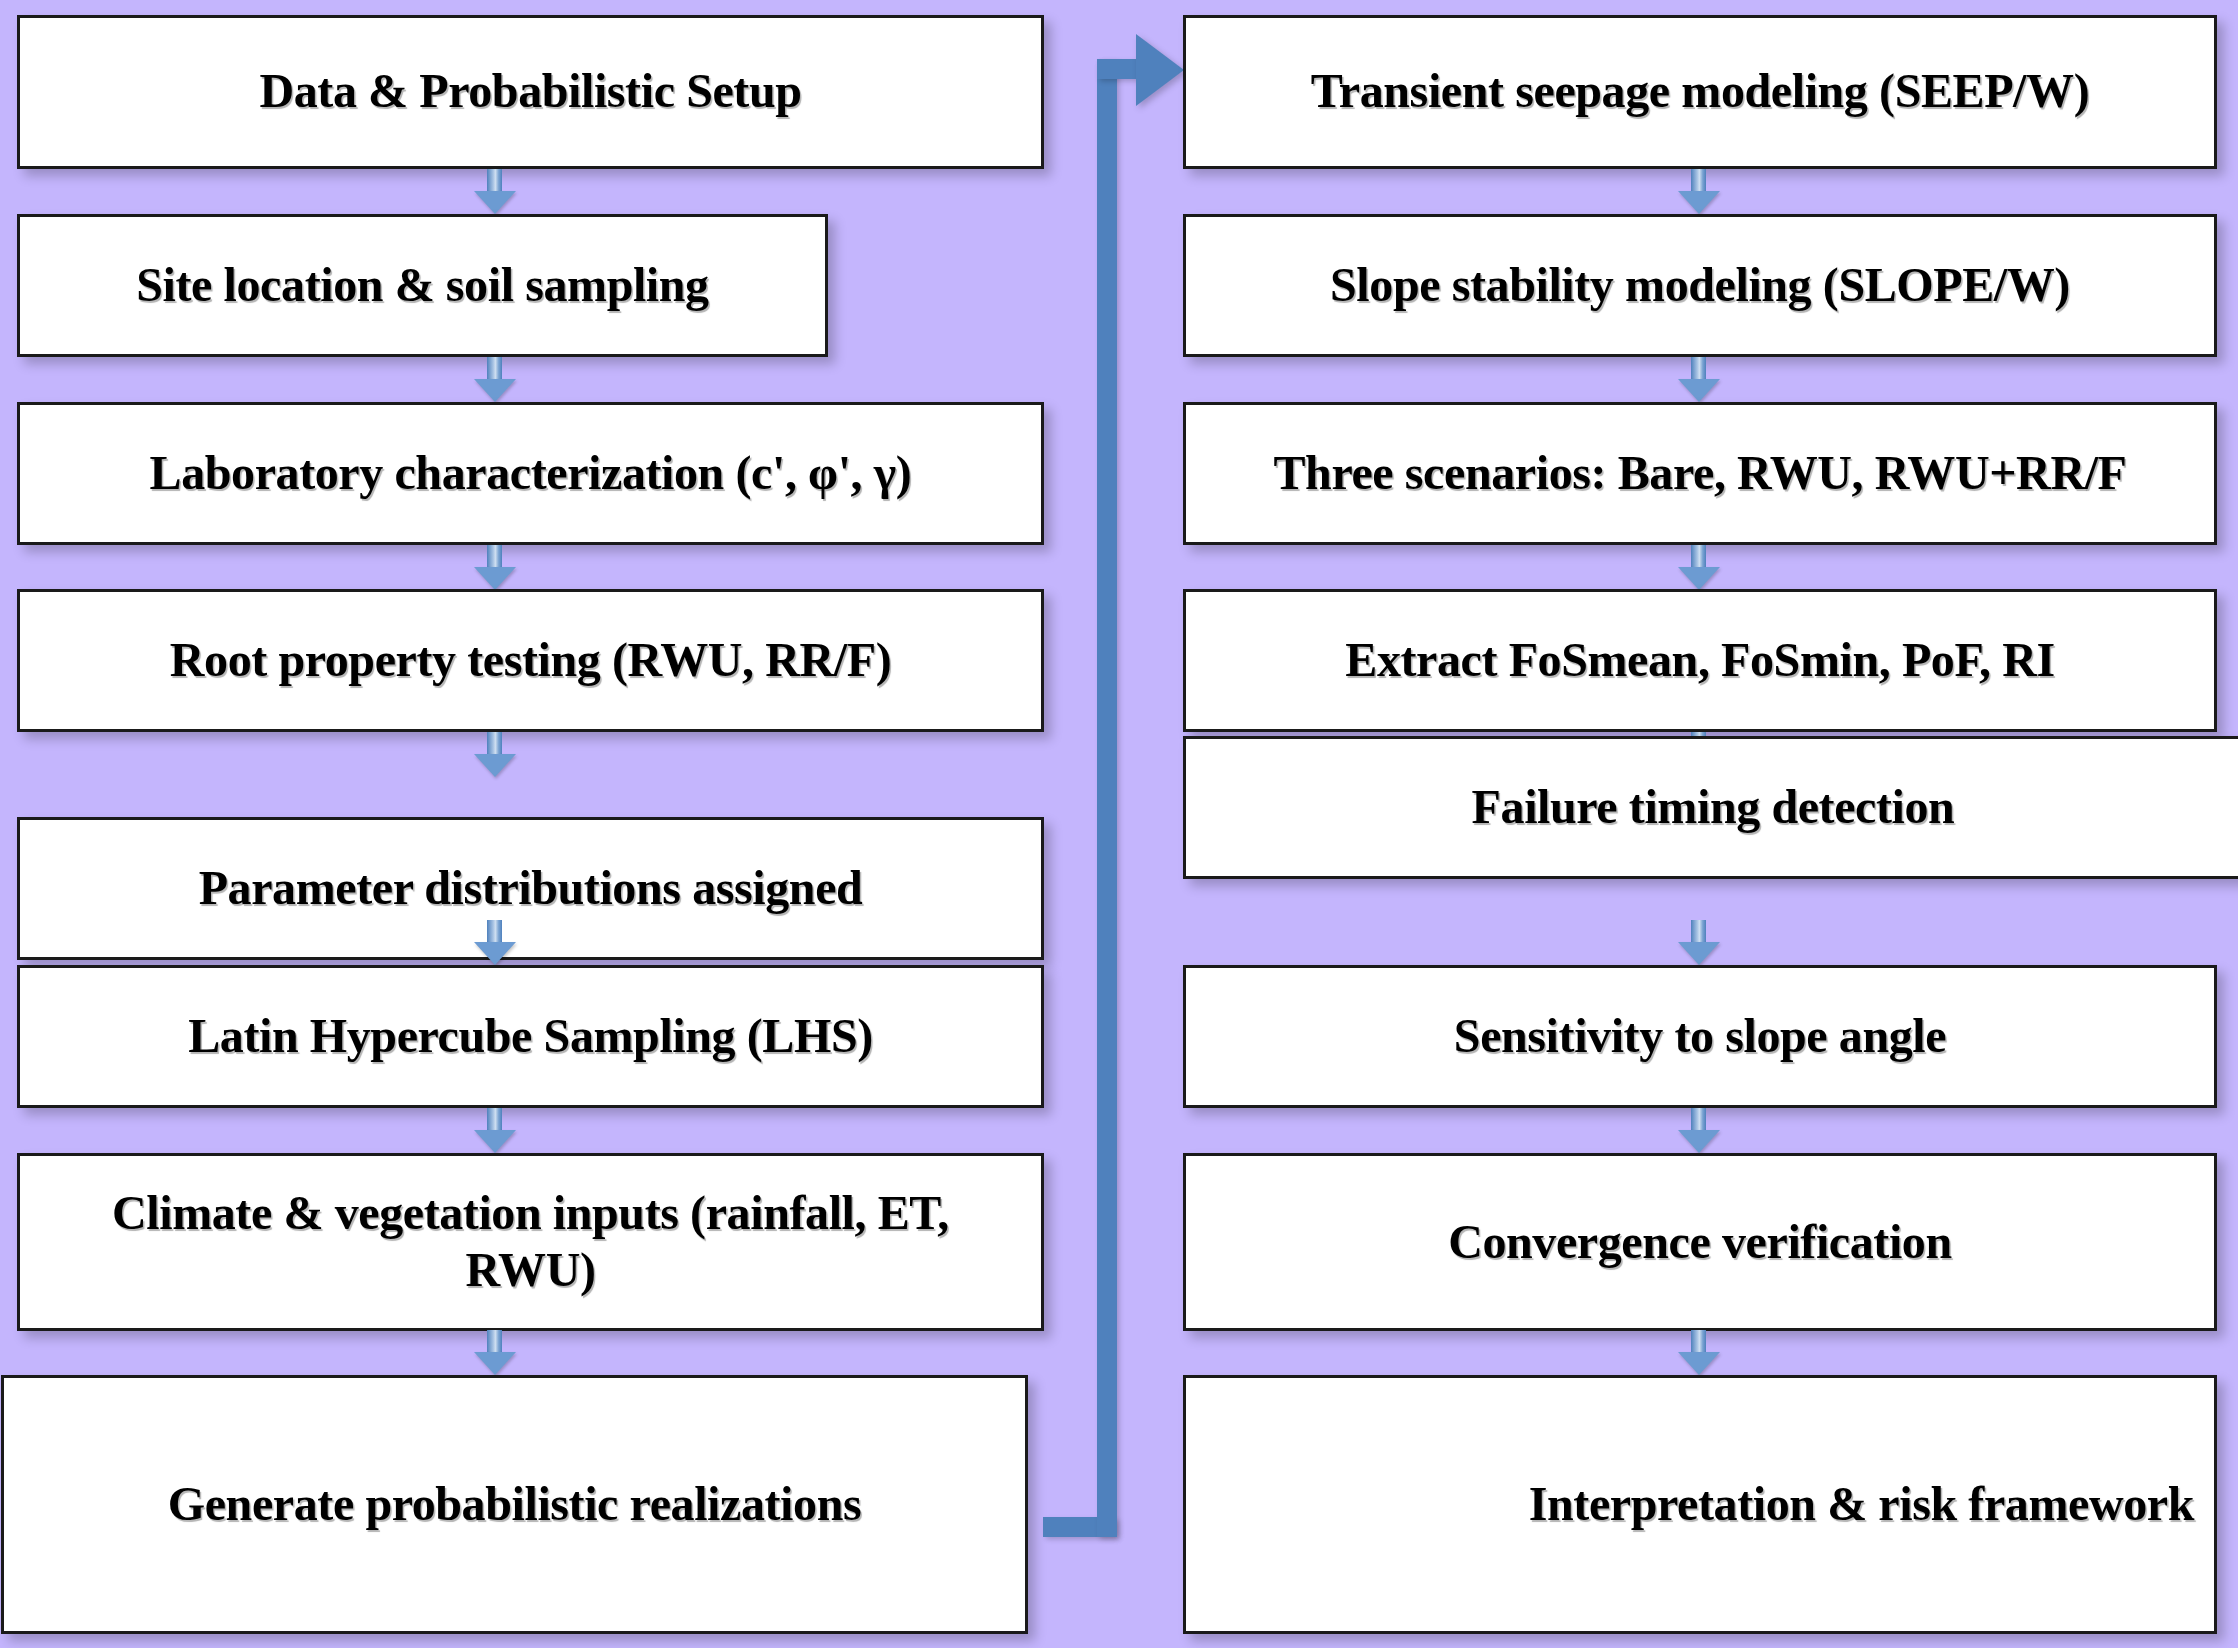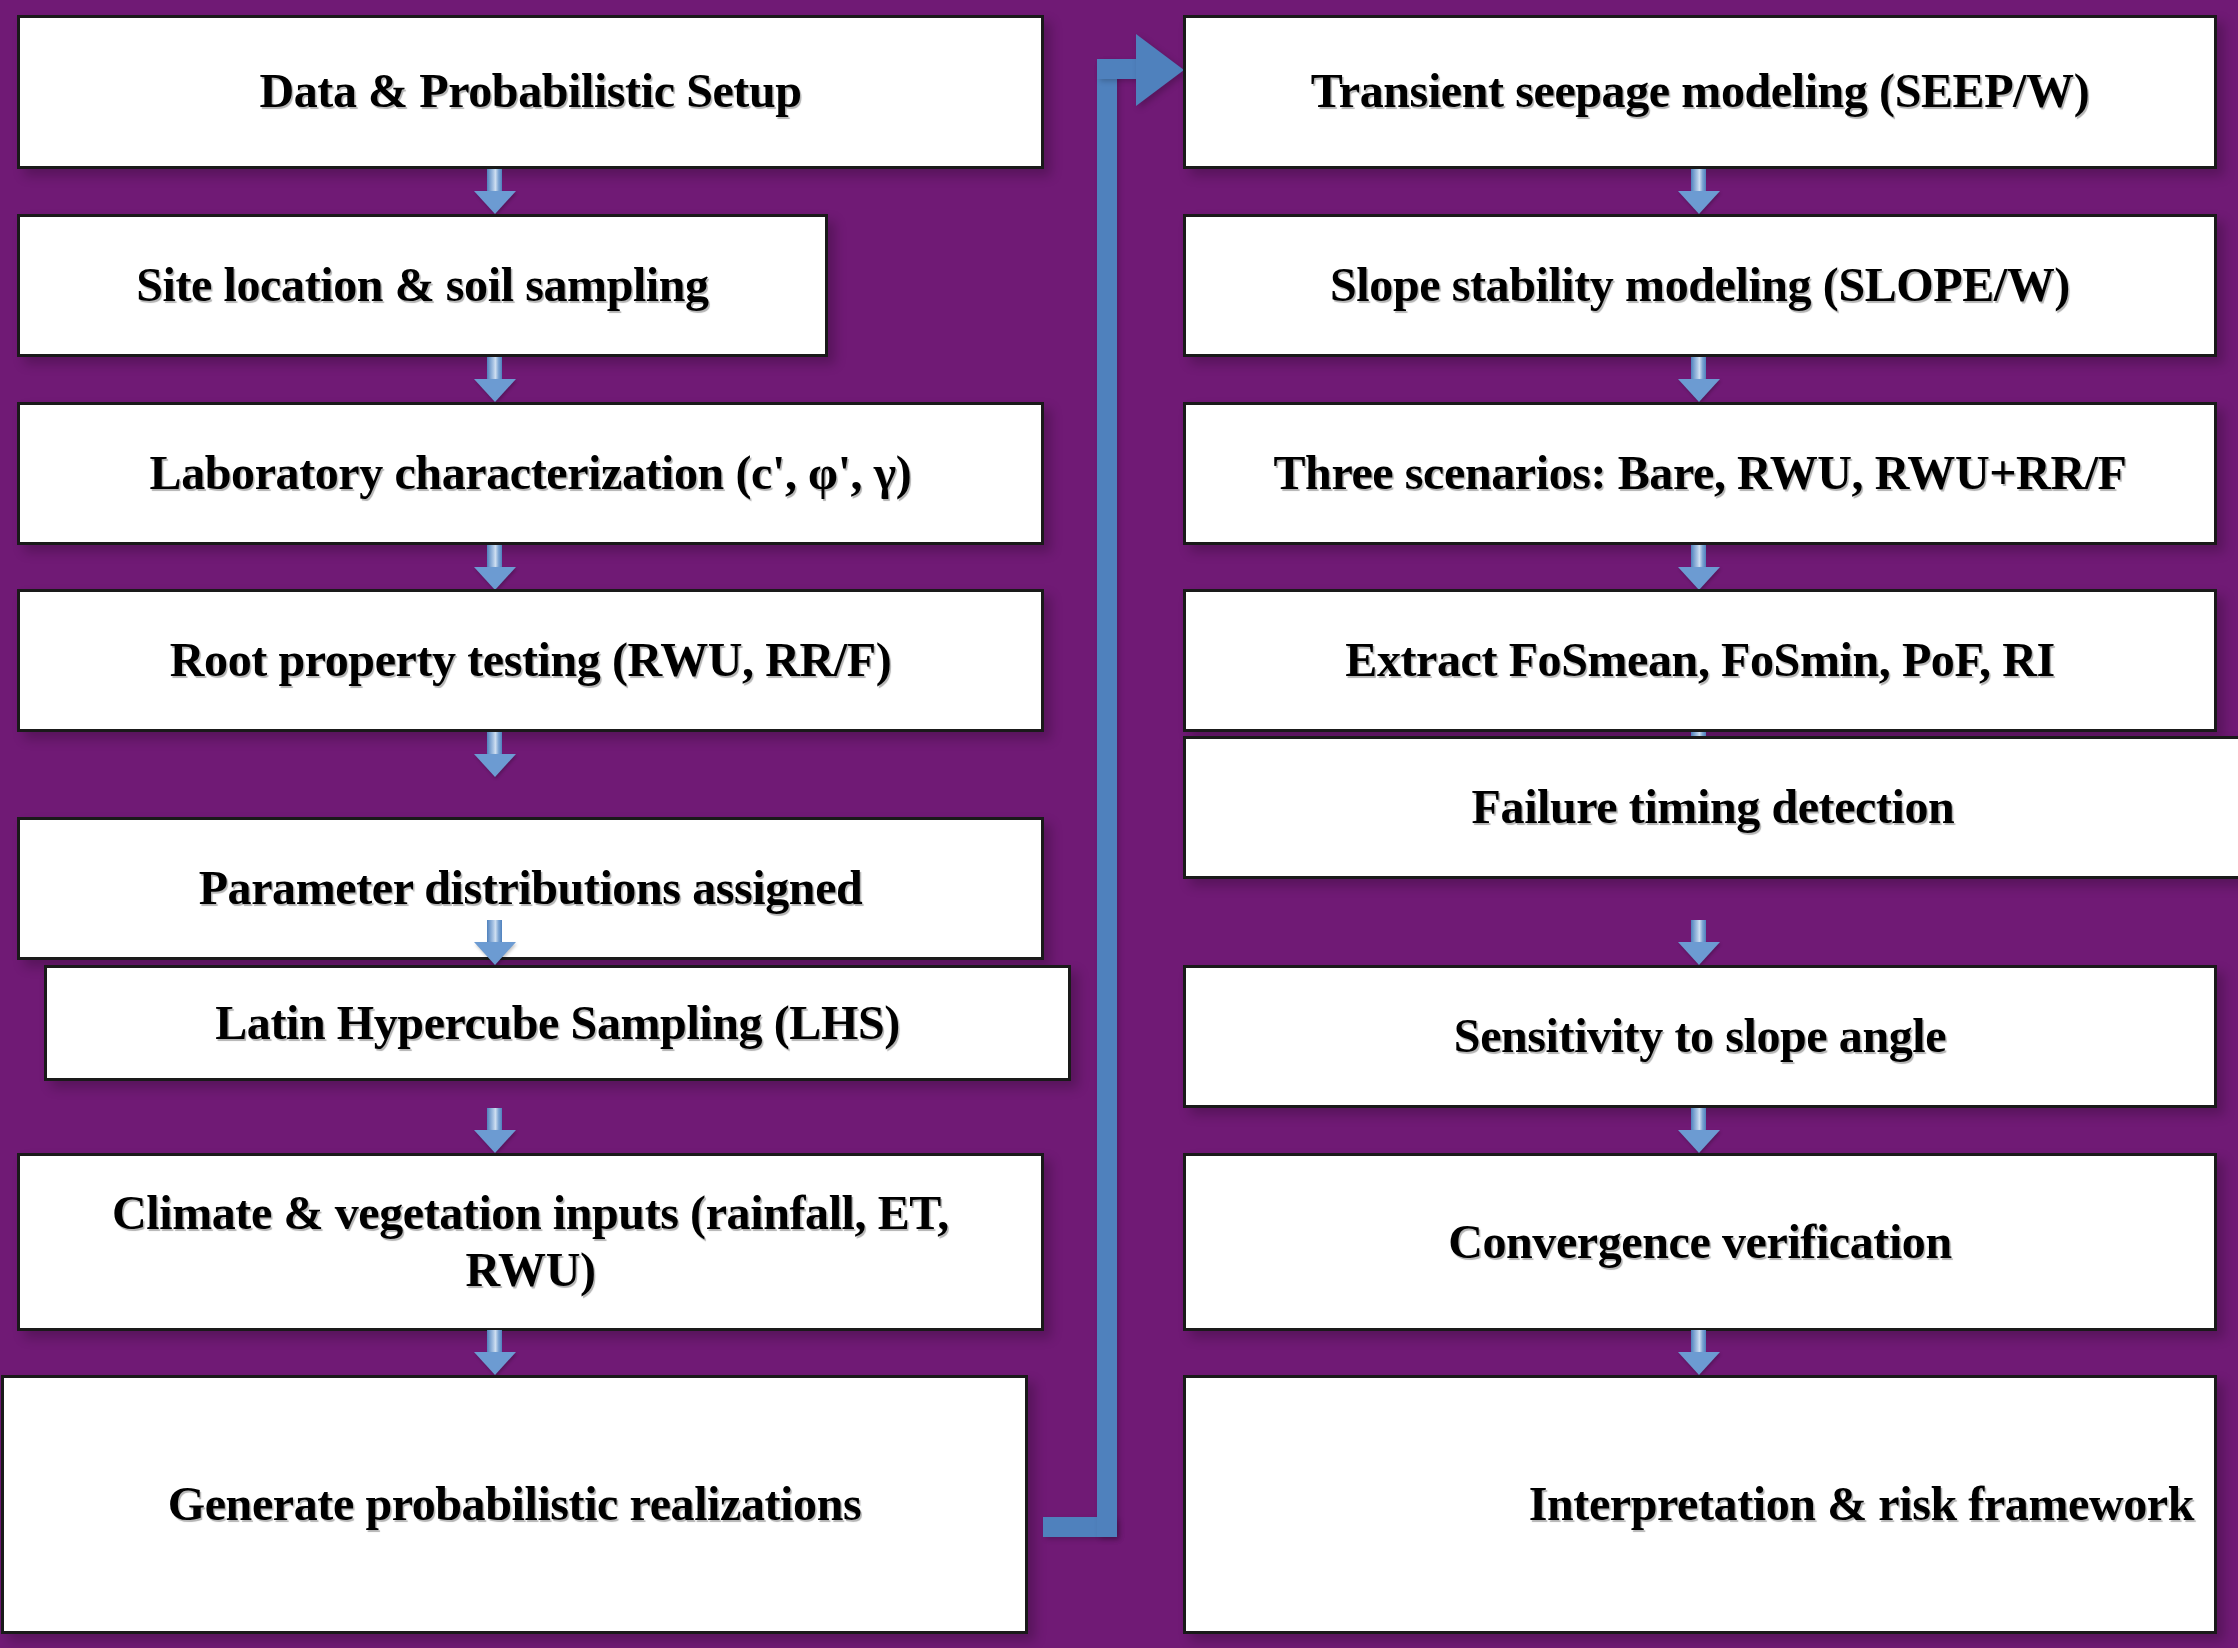--- a/index.html
+++ b/index.html
@@ -9,21 +9,21 @@
     background: #ffffff;
   }
   body {
     font-family: "Liberation Serif", "DejaVu Serif", serif;
   }
 
   #canvas {
     position: relative;
     width: 2239px;
     height: 1648px;
-    background: #701a75;
+    background: #c4b5fd;
     overflow: hidden;
   }
 
   
   .fbox {
     position: absolute;
     box-sizing: border-box;
     background: #ffffff;
     border: 3.9px solid #1a1a1a;
     box-shadow: 7px 7px 10.8px rgba(0,0,0,0.22);
@@ -130,21 +130,21 @@
 
   <div class="fbox" style="left:17px; top:777px; width:1027px; height:143px;margin-top:40px;">
     <span class="label">Parameter distributions assigned</span>
   </div>
 
   <div class="varrow" style="left:474px; top:920px; height:45px;">
     <div class="shaft" style="height:23px;"></div>
     <div class="head" style="top:21.6px;"></div>
   </div>
 
-  <div class="fbox" style="left:17px; top:965px; width:1027px; height:116px;margin-left:27px;">
+  <div class="fbox" style="left:17px; top:965px; width:1027px; height:143px;">
     <span class="label">Latin Hypercube Sampling (LHS)</span>
   </div>
 
   <div class="varrow" style="left:474px; top:1108px; height:45px;">
     <div class="shaft" style="height:23px;"></div>
     <div class="head" style="top:21.6px;"></div>
   </div>
 
   <div class="fbox" style="left:17px; top:1153px; width:1027px; height:178px;">
     <span class="label">Climate &amp; vegetation inputs (rainfall, ET,

